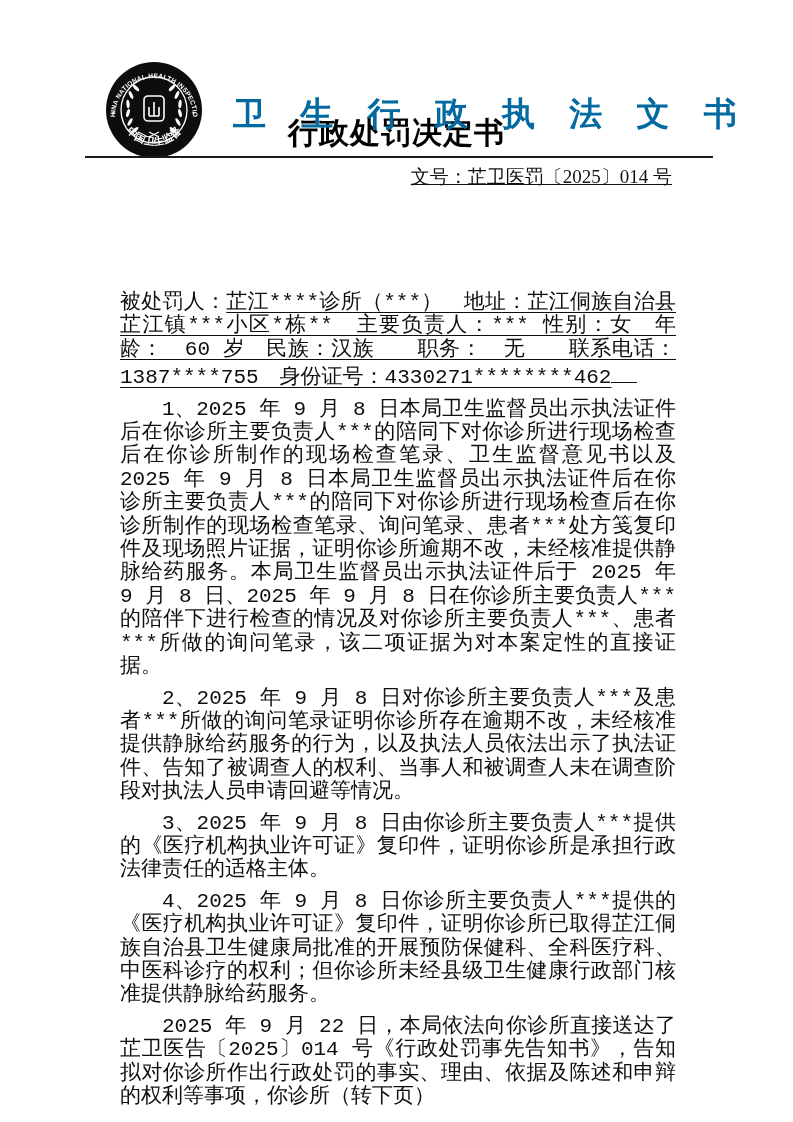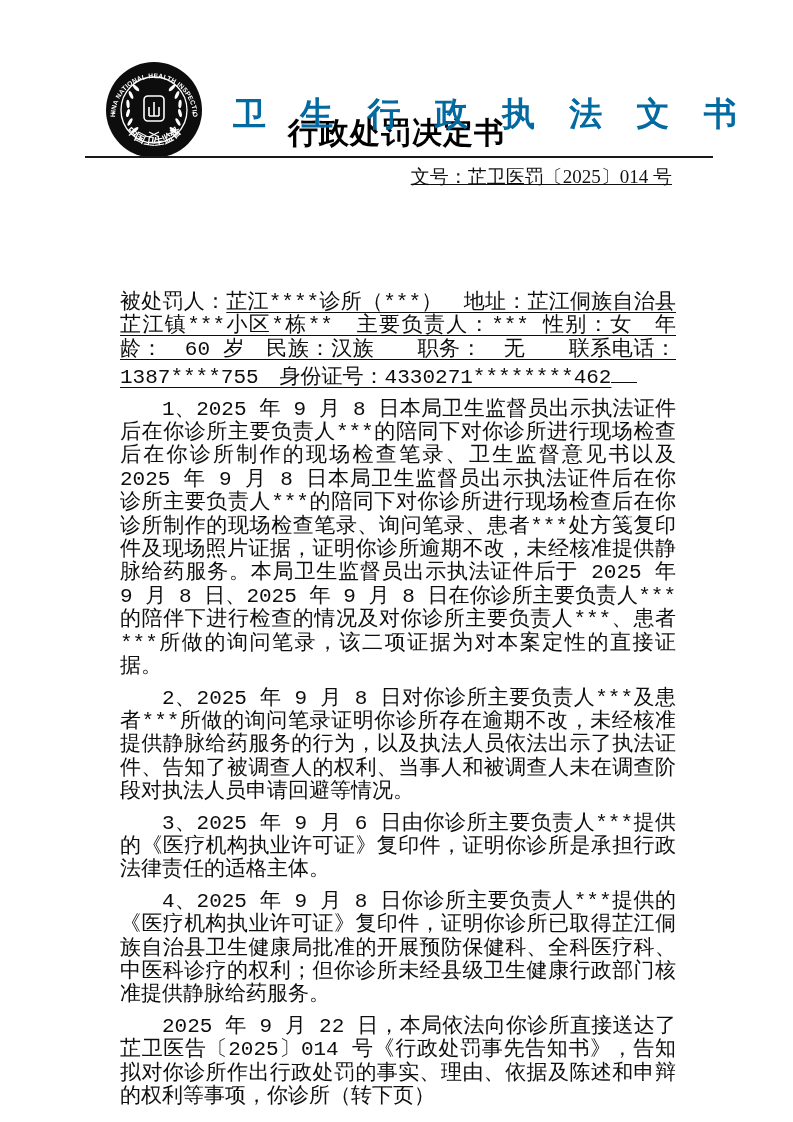--- a/index.html
+++ b/index.html
@@ -111,18 +111,18 @@
 
   <h1 class="doc-title">行政处罚决定书</h1>
 
   <div class="doc-number">文号：芷卫医罚〔2025〕014 号</div>
 
   <main class="doc-body">
     <p class="para info"><span>被处罚人：</span><span class="uline">芷江****诊所（***）　地址：芷江侗族自治县芷江镇***小区*栋**　主要负责人：*** 性别：女　年龄：　60 岁　民族：汉族　　职务：　无　　联系电话：1387****755　身份证号：4330271********462</span><span class="tail-line"></span></p>
 
     <p class="para">1、2025 年 9 月 8 日本局卫生监督员出示执法证件后在你诊所主要负责人***的陪同下对你诊所进行现场检查后在你诊所制作的现场检查笔录、卫生监督意见书以及 2025 年 9 月 8 日本局卫生监督员出示执法证件后在你诊所主要负责人***的陪同下对你诊所进行现场检查后在你诊所制作的现场检查笔录、询问笔录、患者***处方笺复印件及现场照片证据，证明你诊所逾期不改，未经核准提供静脉给药服务。本局卫生监督员出示执法证件后于 2025 年 9 月 8 日、2025 年 9 月 8 日在你诊所主要负责人***的陪伴下进行检查的情况及对你诊所主要负责人***、患者***所做的询问笔录，该二项证据为对本案定性的直接证据。</p>
     <p class="para">2、2025 年 9 月 8 日对你诊所主要负责人***及患者***所做的询问笔录证明你诊所存在逾期不改，未经核准提供静脉给药服务的行为，以及执法人员依法出示了执法证件、告知了被调查人的权利、当事人和被调查人未在调查阶段对执法人员申请回避等情况。</p>
-    <p class="para">3、2025 年 9 月 6 日由你诊所主要负责人***提供的《医疗机构执业许可证》复印件，证明你诊所是承担行政法律责任的适格主体。</p>
+    <p class="para">3、2025 年 9 月 8 日由你诊所主要负责人***提供的《医疗机构执业许可证》复印件，证明你诊所是承担行政法律责任的适格主体。</p>
     <p class="para">4、2025 年 9 月 8 日你诊所主要负责人***提供的《医疗机构执业许可证》复印件，证明你诊所已取得芷江侗族自治县卫生健康局批准的开展预防保健科、全科医疗科、中医科诊疗的权利；但你诊所未经县级卫生健康行政部门核准提供静脉给药服务。</p>
     <p class="para">2025 年 9 月 22 日，本局依法向你诊所直接送达了芷卫医告〔2025〕014 号《行政处罚事先告知书》，告知拟对你诊所作出行政处罚的事实、理由、依据及陈述和申辩的权利等事项，你诊所（转下页）</p>
   </main>
 
 </div>
 
 </body></html>

